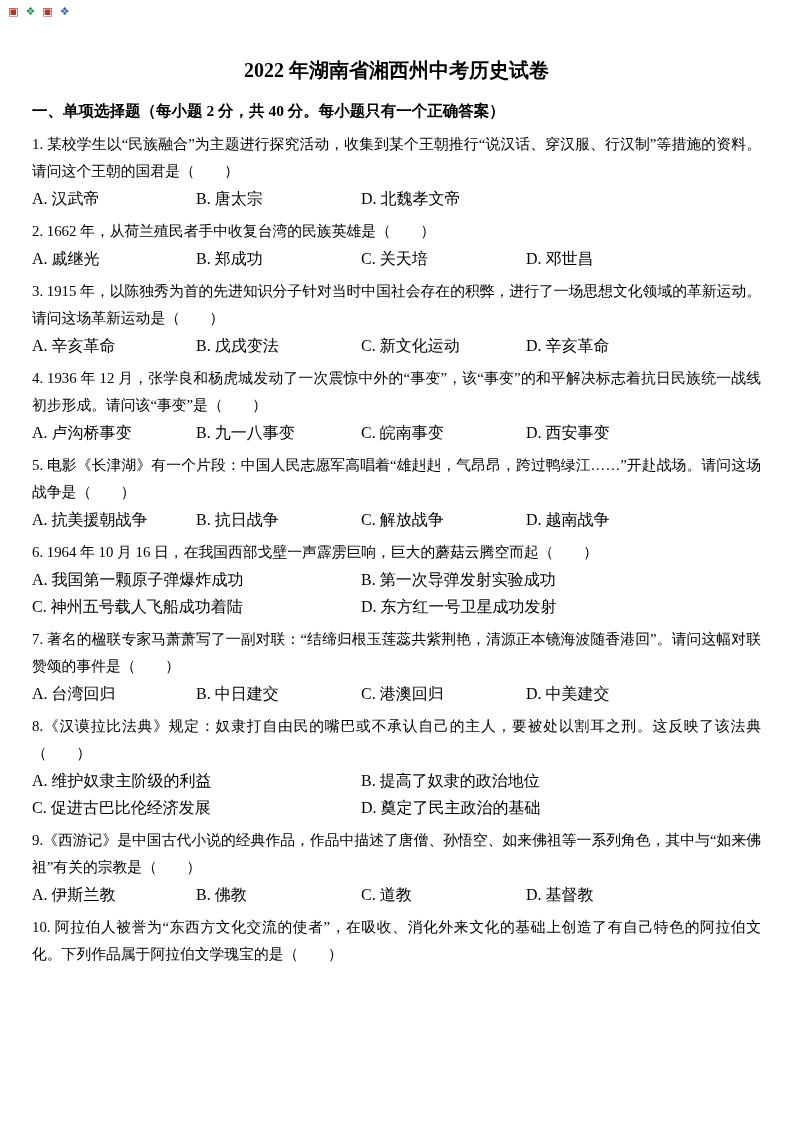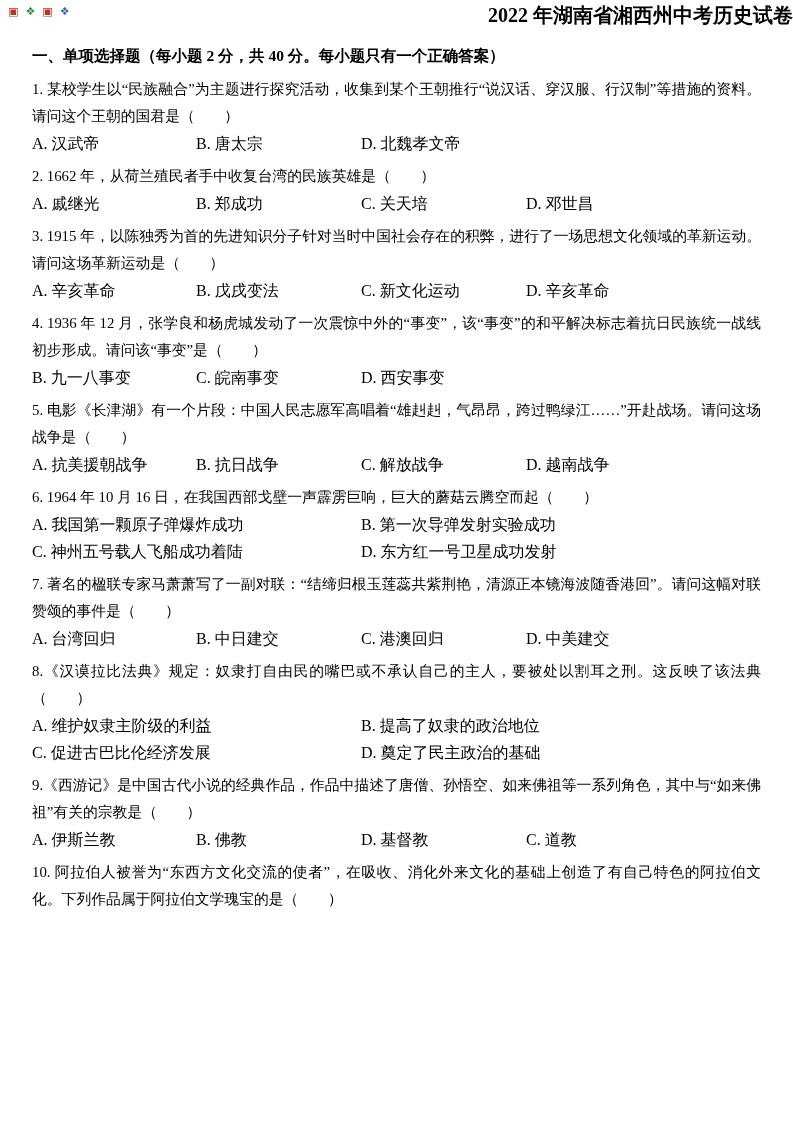--- a/index.html
+++ b/index.html
@@ -17,21 +17,22 @@
     position: absolute;
     top: 5px;
     left: 8px;
     display: flex;
     gap: 7px;
     font-size: 11px;
     line-height: 12px;
   }
   .title {
     margin: 0;
-    text-align: right;
+    padding-top: 55px;
+    text-align: center;
     font-size: 20px;
     font-weight: bold;
     line-height: 30px;
   }
   .content {
     padding: 0 32px;
   }
   .section-heading {
     margin: 12px 0 6px 0;
     font-weight: bold;
@@ -98,20 +99,21 @@
         <span>A. 辛亥革命</span>
         <span>B. 戊戌变法</span>
         <span>C. 新文化运动</span>
         <span>D. 辛亥革命</span>
       </div>
     </div>
 
     <div class="question">
       <p class="stem">4. 1936 年 12 月，张学良和杨虎城发动了一次震惊中外的“事变”，该“事变”的和平解决标志着抗日民族统一战线初步形成。请问该“事变”是（　　）</p>
       <div class="options cols4">
+        <span>A. 卢沟桥事变</span>
         <span>B. 九一八事变</span>
         <span>C. 皖南事变</span>
         <span>D. 西安事变</span>
       </div>
     </div>
 
     <div class="question">
       <p class="stem">5. 电影《长津湖》有一个片段：中国人民志愿军高唱着“雄赳赳，气昂昂，跨过鸭绿江……”开赴战场。请问这场战争是（　　）</p>
       <div class="options cols4">
         <span>A. 抗美援朝战争</span>
@@ -149,22 +151,22 @@
         <span>C. 促进古巴比伦经济发展</span>
         <span>D. 奠定了民主政治的基础</span>
       </div>
     </div>
 
     <div class="question">
       <p class="stem">9.《西游记》是中国古代小说的经典作品，作品中描述了唐僧、孙悟空、如来佛祖等一系列角色，其中与“如来佛祖”有关的宗教是（　　）</p>
       <div class="options cols4">
         <span>A. 伊斯兰教</span>
         <span>B. 佛教</span>
+        <span>C. 道教</span>
         <span>D. 基督教</span>
-        <span>C. 道教</span>
       </div>
     </div>
 
     <div class="question">
       <p class="stem">10. 阿拉伯人被誉为“东西方文化交流的使者”，在吸收、消化外来文化的基础上创造了有自己特色的阿拉伯文化。下列作品属于阿拉伯文学瑰宝的是（　　）</p>
     </div>
 
   </div>
 </div>
 

